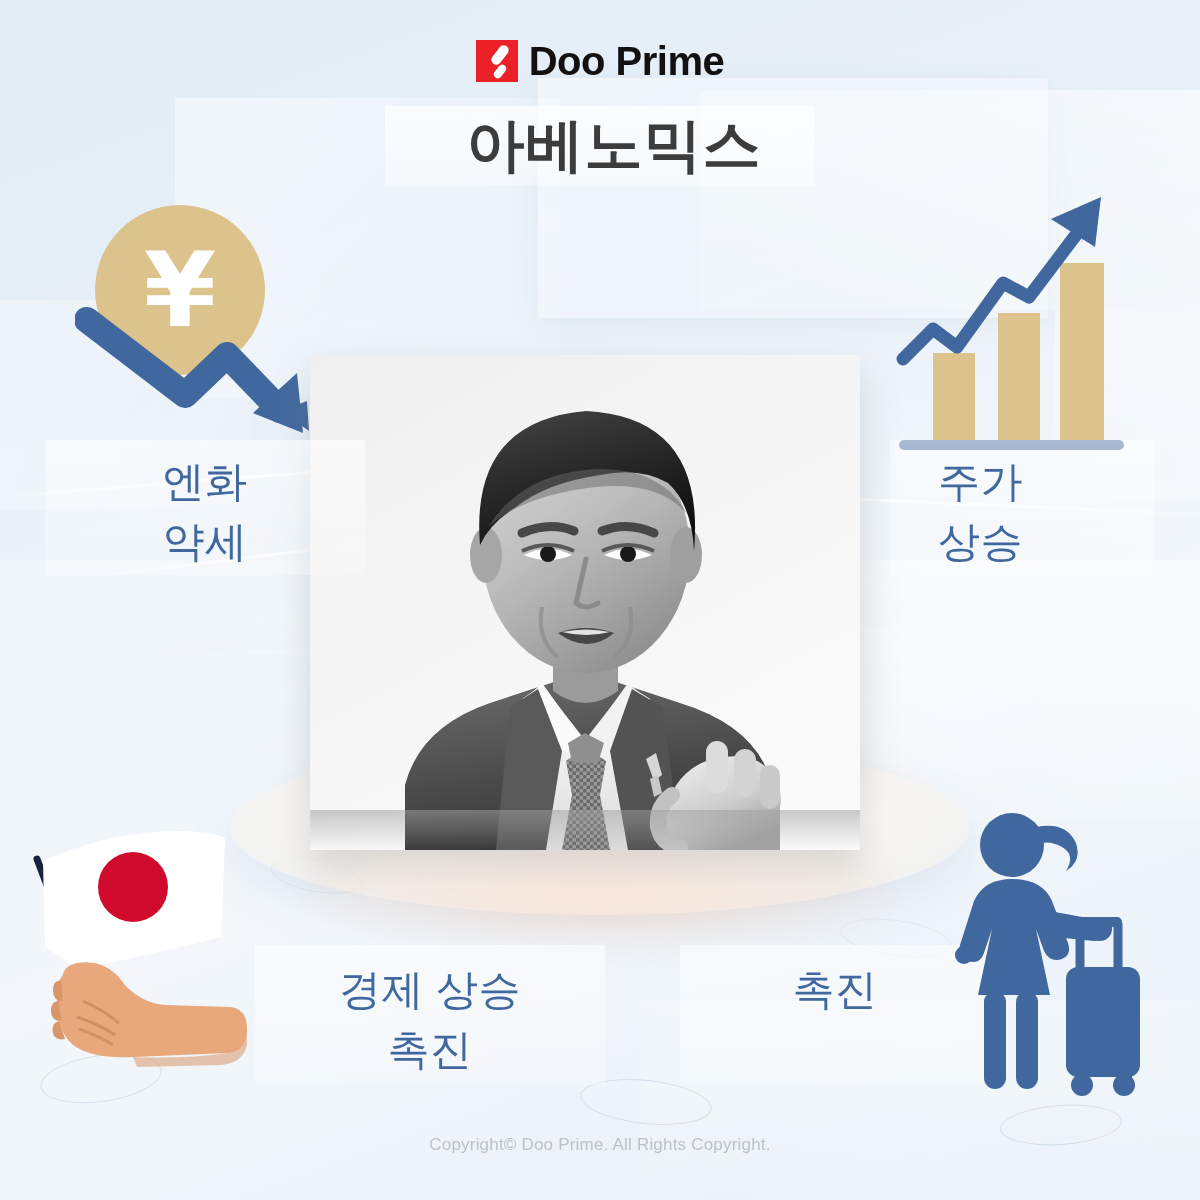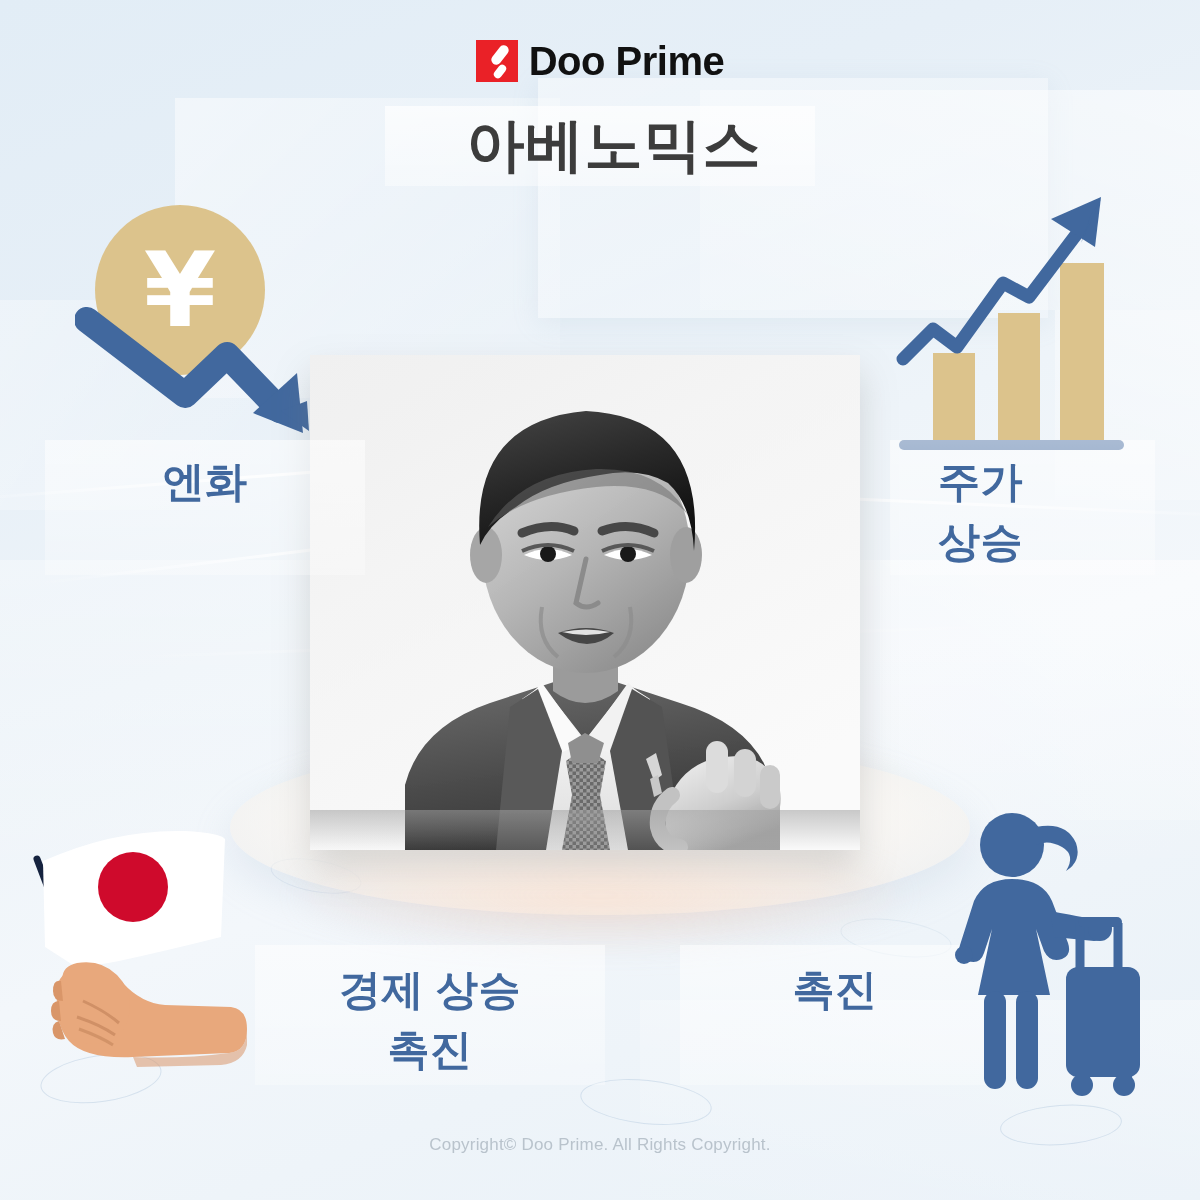--- a/index.html
+++ b/index.html
@@ -119,21 +119,21 @@
 
   
   .label-band {
     position: absolute;
     background: linear-gradient(180deg, rgba(255,255,255,.55), rgba(255,255,255,.28));
   }
   .label-text {
     position: absolute;
     text-align: center;
     font-size: 42px;
-    font-weight: 700;
+    font-weight: 400;
     color: #41689e;
     line-height: 1.42;
     letter-spacing: 0.5px;
   }
 
   .lb-left  { left:45px;  top:440px;  width:320px; height:135px; }
   .lt-left  { left:45px;  top:452px;  width:320px; }
 
   .lb-right { left:890px; top:440px;  width:265px; height:135px; }
   .lt-right { left:848px; top:452px;  width:265px; }
@@ -350,20 +350,21 @@
         <path d="M362 440 Q346 452 348 472 Q352 490 370 492" fill="none" stroke="#c3bfbc" stroke-width="16" stroke-linecap="round"></path>
       </g>
 
       <rect x="0" y="455" width="550" height="40" fill="url(#shadeG)"></rect>
     </svg>
   </div>
 
   <div class="label-band lb-left"></div>
   <div class="label-text lt-left">
     <div>엔화</div>
+    <div>약세</div>
   </div>
 
   <div class="label-band lb-right"></div>
   <div class="label-text lt-right">
     <div>주가</div>
     <div>상승</div>
   </div>
 
   <div class="label-band lb-bl"></div>
   <div class="label-text lt-bl">

